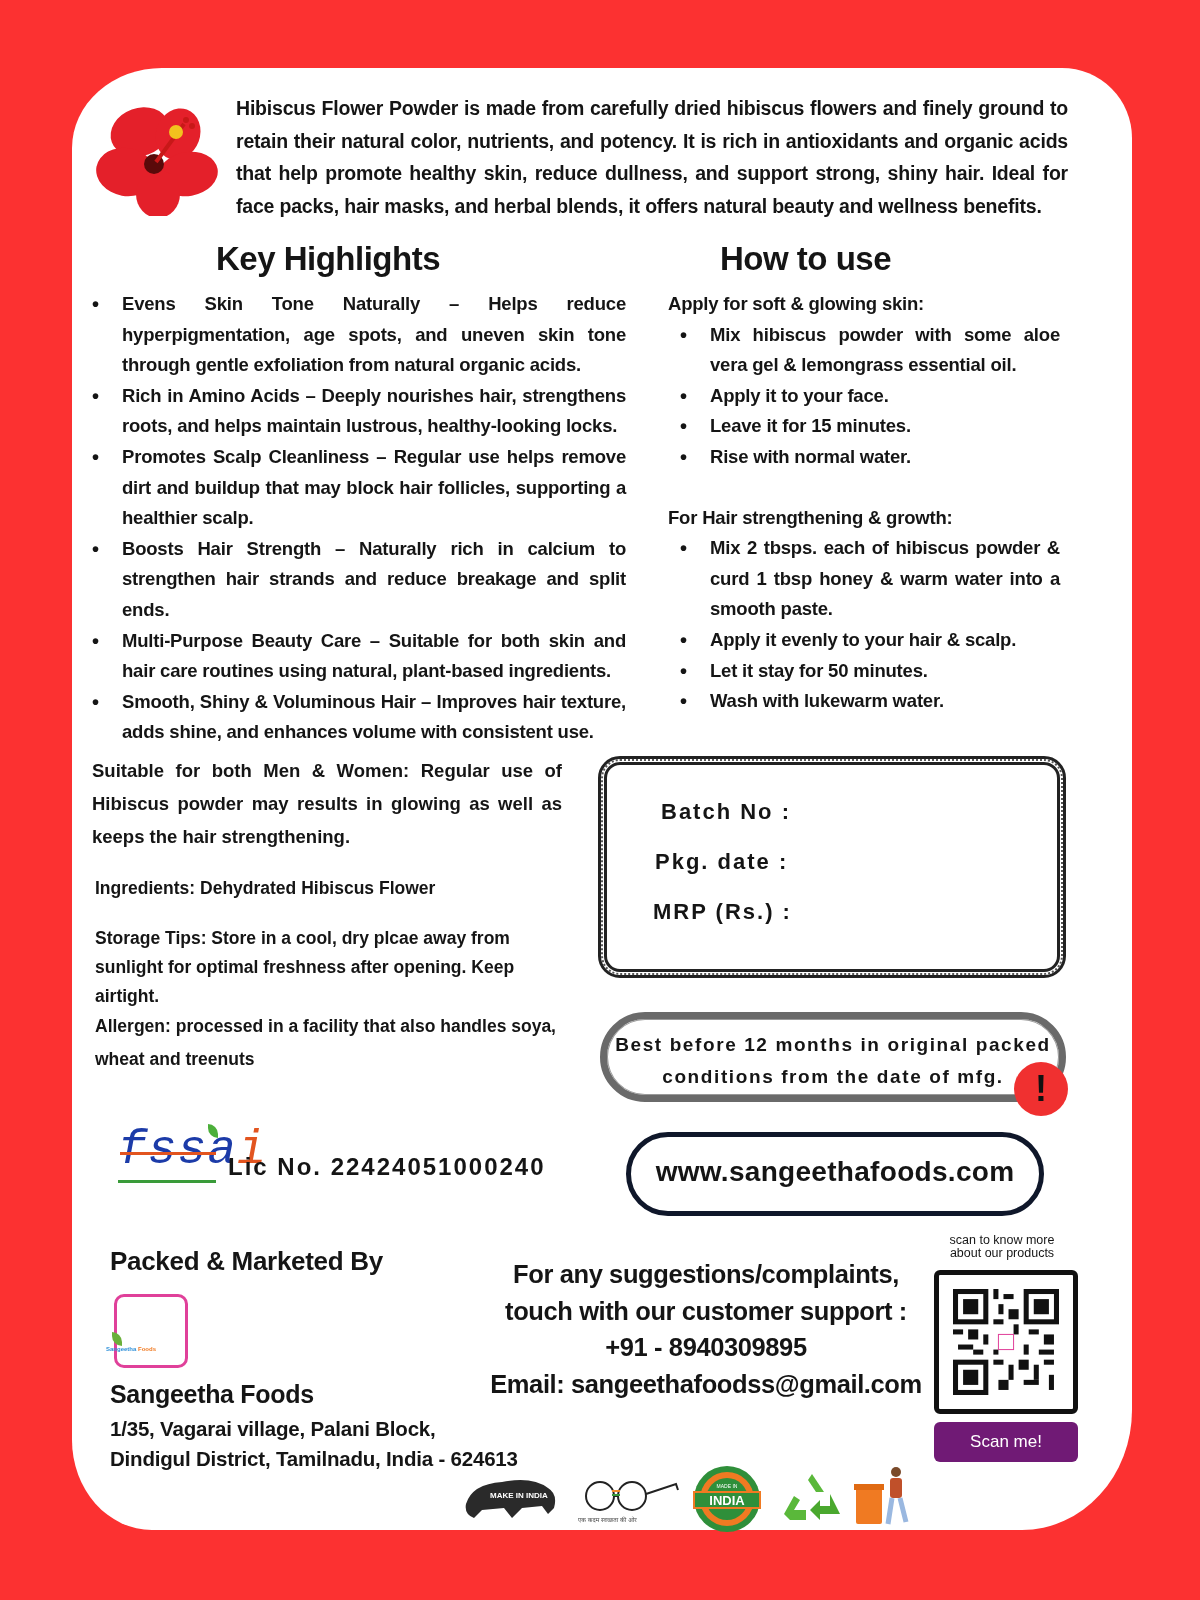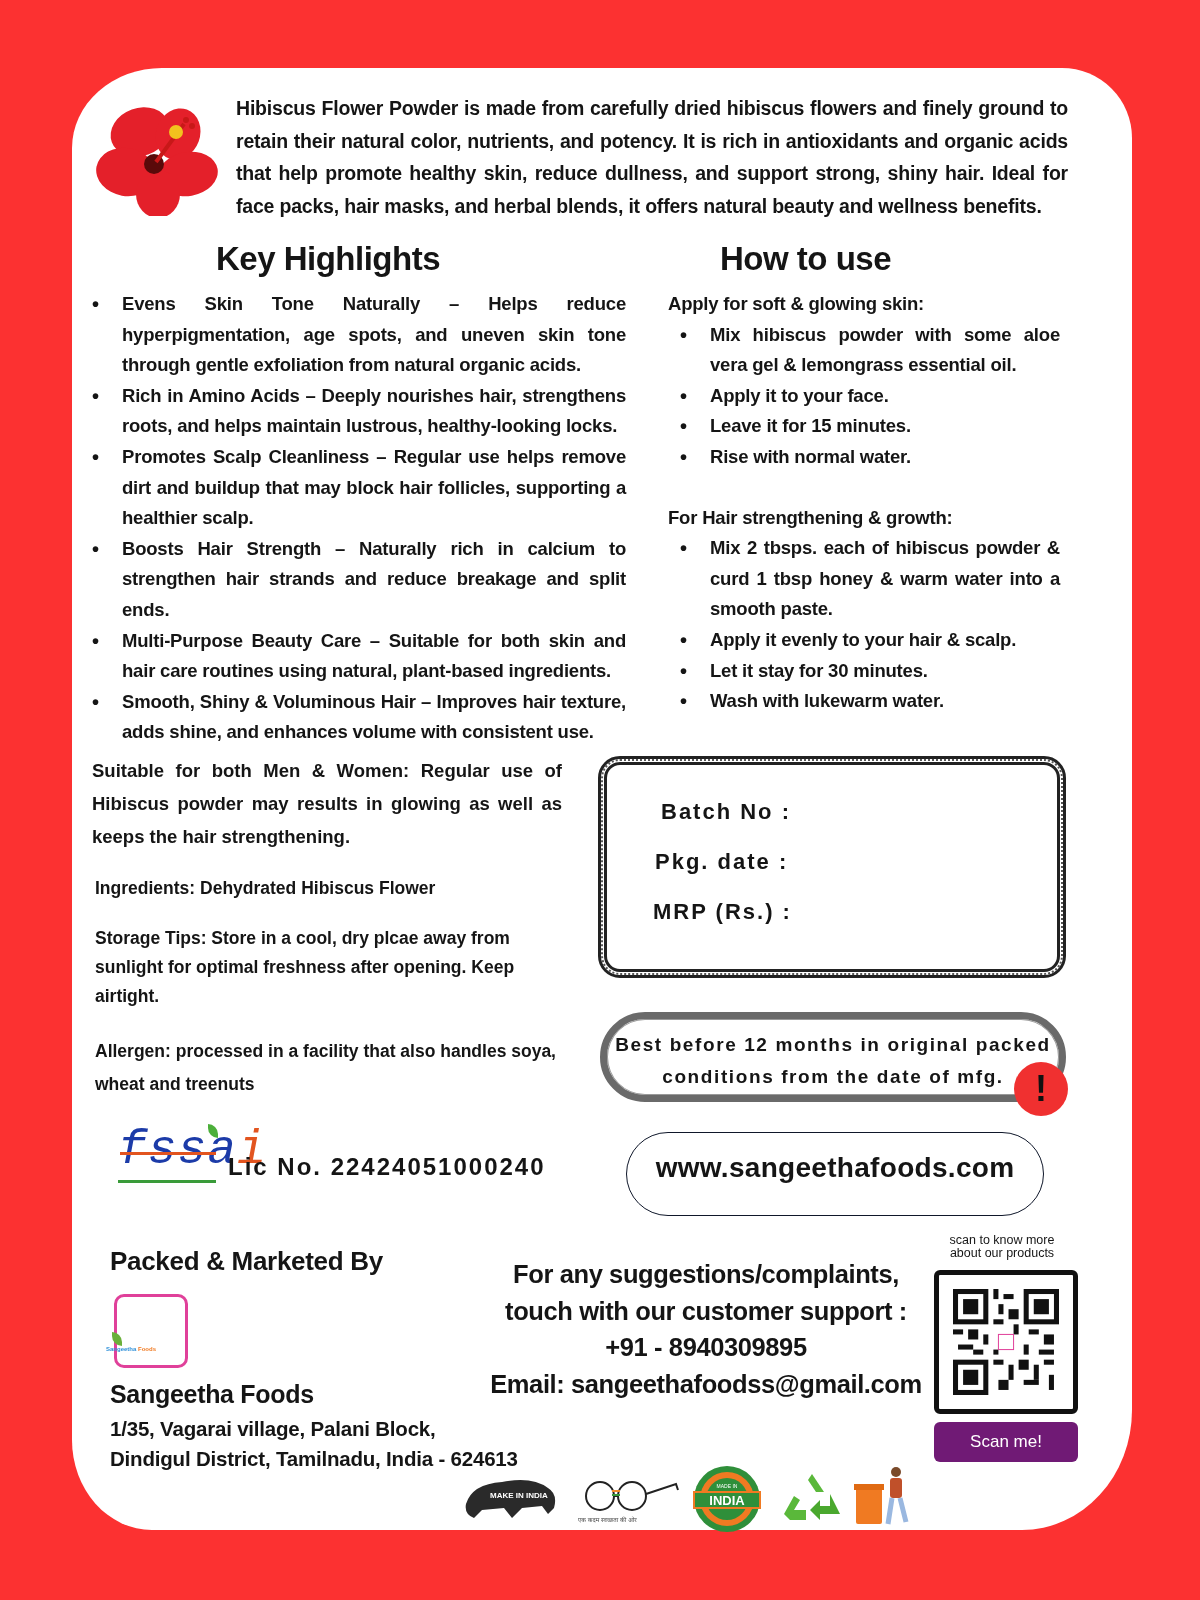--- a/index.html
+++ b/index.html
@@ -42,21 +42,21 @@
   .kh-list { left: 92px; top: 289px; width: 534px; }
   .hu-block { left: 668px; top: 289px; width: 392px; }
   .hu-sub { font-size: 18.5px; font-weight: bold; line-height: 30.6px; letter-spacing: -0.2px; }
   .hu-block ul.list { margin-left: 12px; }
   .hu-gap { height: 30px; }
 
   
   .suitable { left: 92px; top: 754px; width: 470px; font-size: 18.5px; font-weight: bold; line-height: 33px; text-align: justify; }
   .ingredients { left: 95px; top: 878px; font-size: 17.5px; font-weight: bold; }
   .storage { left: 95px; top: 924px; width: 470px; font-size: 17.5px; font-weight: bold; line-height: 29px; }
-  .allergen { left: 95px; top: 1010px; width: 470px; font-size: 17.5px; font-weight: bold; line-height: 33px; margin-top: 25px; }
+  .allergen { left: 95px; top: 1010px; width: 470px; font-size: 17.5px; font-weight: bold; line-height: 33px; }
 
   
   .batch {
     left: 598px; top: 756px; width: 468px; height: 222px; box-sizing: border-box;
     border: 9px solid #222; border-style: double; border-radius: 22px;
     outline: 2px dotted #555; outline-offset: -5px;
   }
   .batch-row { position: absolute; left: 54px; font-size: 22px; font-weight: bold; letter-spacing: 2px; }
 
   
@@ -66,21 +66,21 @@
     text-align: center; font-size: 19px; font-weight: bold; letter-spacing: 1.6px; line-height: 32px;
     padding-top: 10px;
     box-shadow: inset 0 0 0 1px #999;
   }
   .alert {
     left: 1014px; top: 1062px; width: 54px; height: 54px; border-radius: 50%;
     background: #f03030; color: #111; text-align: center; font-size: 36px; font-weight: bold; line-height: 54px;
   }
   .website {
     left: 626px; top: 1132px; width: 418px; height: 84px; box-sizing: border-box;
-    border: 1px solid #0f172a; border-radius: 44px; background: #fff;
+    border: 5px solid #0f172a; border-radius: 44px; background: #fff;
     text-align: center; font-size: 28px; font-weight: bold; line-height: 70px; letter-spacing: 0.3px;
   }
 
   
   .fssai { left: 118px; top: 1122px; font-family: Liberation Mono, monospace; font-style: italic; font-size: 48px; color: #1c3ba8; letter-spacing: 1px; line-height: 56px; }
   .fssai .i { color: #e2541f; }
   .fssai-line1 { left: 120px; top: 1152px; width: 96px; height: 3px; background: #e2541f; }
   .fssai-line2 { left: 118px; top: 1180px; width: 98px; height: 3px; background: #3a9b3a; }
   .fssai-leaf { left: 208px; top: 1124px; width: 10px; height: 14px; background: #4caf3a; border-radius: 0 10px 0 10px; }
   .lic { left: 228px; top: 1153px; font-size: 24px; font-weight: bold; letter-spacing: 2px; }
@@ -147,21 +147,21 @@
     <li>Mix hibiscus powder with some aloe vera gel &amp; lemongrass essential oil.</li>
     <li>Apply it to your face.</li>
     <li>Leave it for 15 minutes.</li>
     <li>Rise with normal water.</li>
   </ul>
   <div class="hu-gap"></div>
   <div class="hu-sub">For Hair strengthening &amp; growth:</div>
   <ul class="list">
     <li>Mix 2 tbsps. each of hibiscus powder &amp; curd 1 tbsp honey &amp; warm water into a smooth paste.</li>
     <li>Apply it evenly to your hair &amp; scalp.</li>
-    <li>Let it stay for 30 minutes.</li>
+    <li>Let it stay for 50 minutes.</li>
     <li>Wash with lukewarm water.</li>
   </ul>
 </div>
 
 <div class="abs suitable cond">Suitable for both Men &amp; Women: Regular use of Hibiscus powder may results in glowing as well as keeps the hair strengthening.</div>
 <div class="abs ingredients cond">Ingredients: Dehydrated Hibiscus Flower</div>
 <div class="abs storage cond">Storage Tips: Store in a cool, dry plcae away from sunlight for optimal freshness after opening.   Keep airtight.</div>
 <div class="abs allergen cond">Allergen: processed in a facility that also handles soya, wheat and treenuts</div>
 
 <div class="abs batch">

